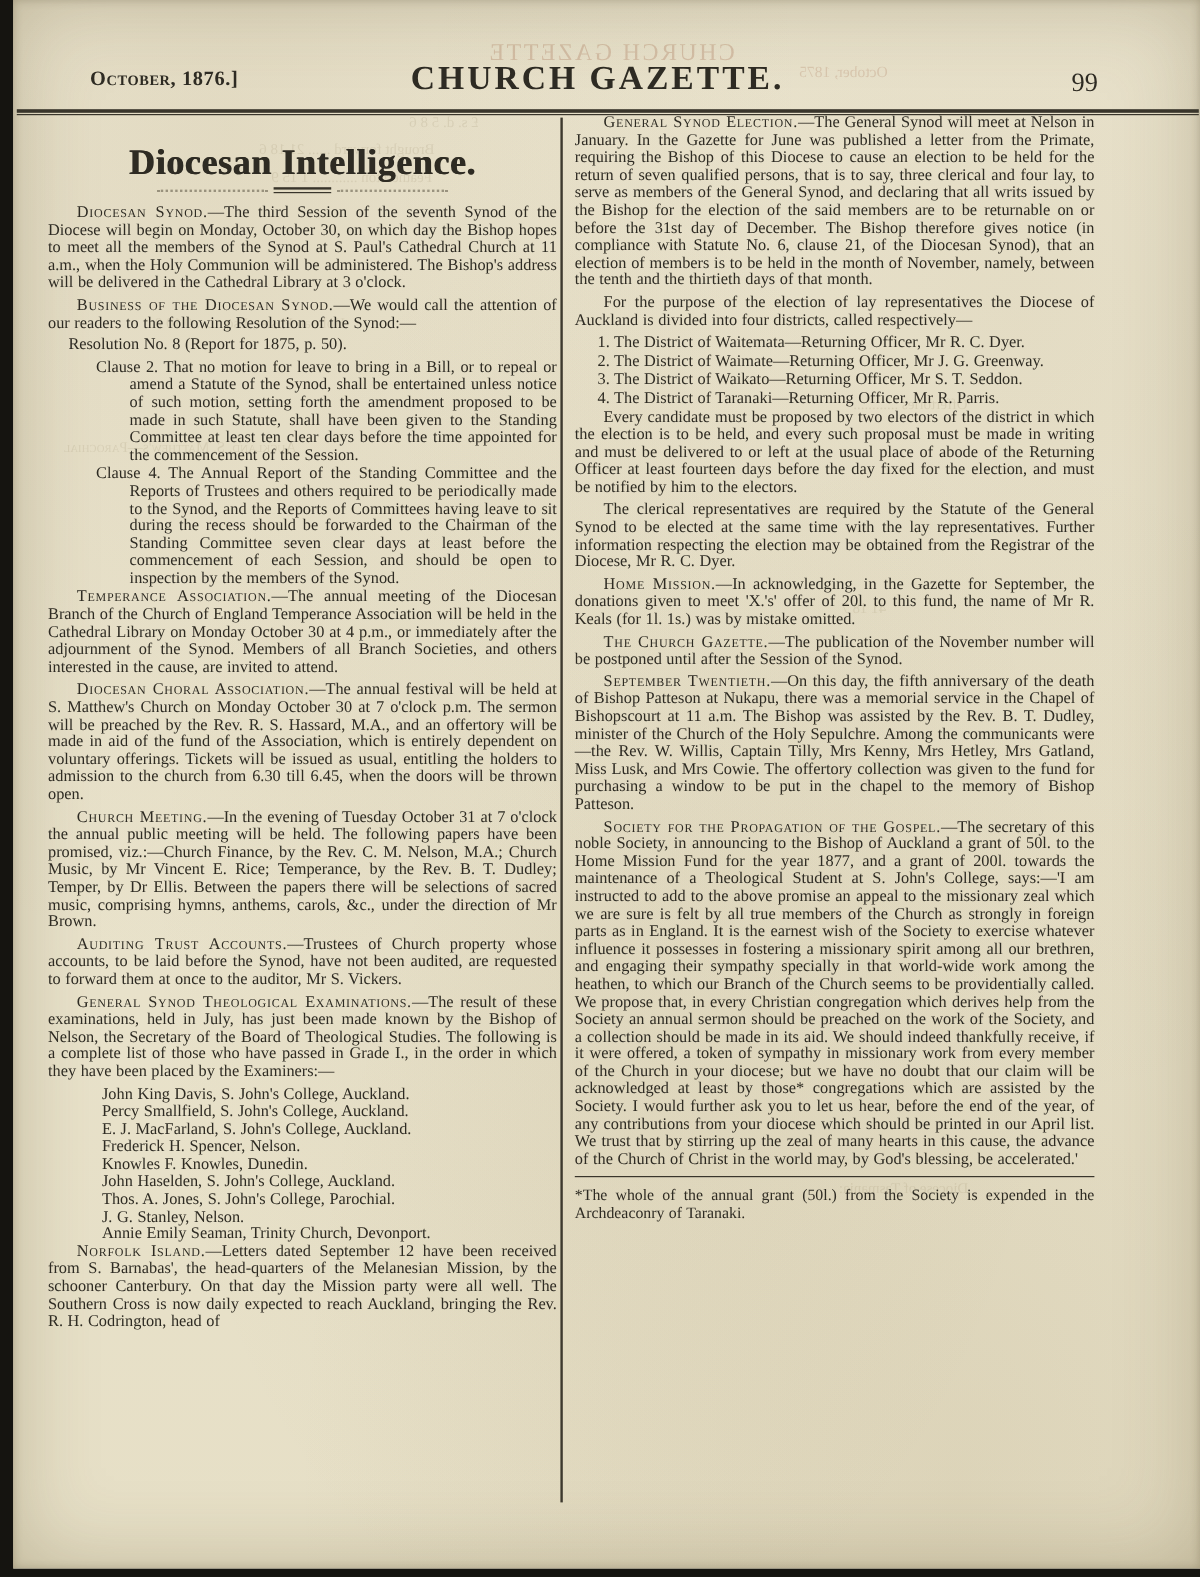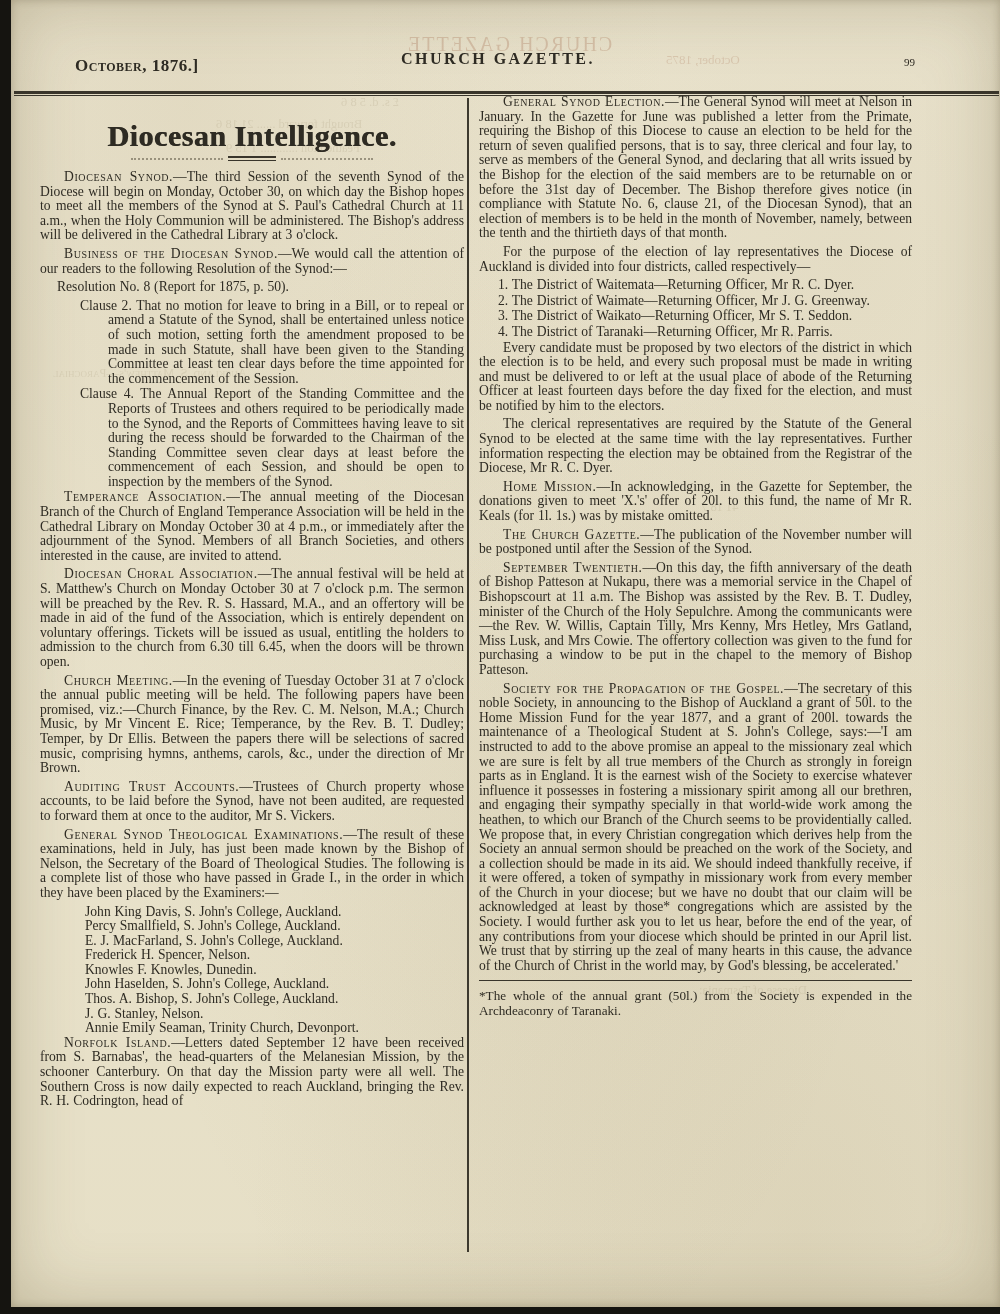--- a/index.html
+++ b/index.html
@@ -11,23 +11,23 @@
            radial-gradient(ellipse at 18% 8%, rgba(142,118,68,.10), transparent 42%),
            radial-gradient(ellipse at 85% 20%, rgba(142,118,68,.08), transparent 45%),
            radial-gradient(ellipse at 50% 60%, rgba(120,100,55,.06), transparent 55%),
            radial-gradient(ellipse at 80% 95%, rgba(130,108,60,.10), transparent 50%),
            linear-gradient(#ece6d1,#e6dfc6);
          box-shadow:inset 0 0 70px rgba(95,78,40,.28), inset 0 0 8px rgba(60,48,25,.25);}
   
   .header-row{position:absolute;top:50px;left:40px;right:55px;height:34px;}
   .header-date{position:absolute;left:24px;top:6px;font-size:17px;font-variant:small-caps;
                letter-spacing:.5px;font-weight:bold;}
-  .header-title{position:absolute;left:0;right:0;top:0;text-align:center;font-size:16px;
+  .header-title{position:absolute;left:0;right:0;top:0;text-align:center;font-size:28px;
                 font-weight:bold;letter-spacing:2.5px;}
-  .header-page{position:absolute;right:30px;top:6px;font-size:11px;}
+  .header-page{position:absolute;right:30px;top:6px;font-size:22px;}
   .rule-double{position:absolute;top:91px;left:3px;width:985px;border-top:3px solid #39352b;}
   .rule-double:after{content:"";display:block;margin-top:1px;border-top:1px solid #39352b;}
   
   .col-left{position:absolute;left:29px;top:98px;width:424px;}
   .col-right{position:absolute;left:468px;top:95px;width:433px;}
   .divider{position:absolute;left:456px;top:98px;width:2px;height:1154px;background:#3d392e;}
   
   .masthead{text-align:center;font-size:30px;font-weight:bold;letter-spacing:.5px;
             margin:21px 0 2px;text-shadow:.6px 0 0 currentColor;}
   .ornament{display:flex;align-items:center;justify-content:center;margin:3px auto 9px;}
@@ -105,21 +105,21 @@
           <p class="blk para"><span class="sc">Diocesan Choral Association.</span><span>—The annual festival will be held at S. Matthew's Church on Monday October 30 at 7 o'clock p.m.  The sermon will be preached by the Rev. R. S. Hassard, M.A., and an offertory will be made in aid of the fund of the Association, which is entirely dependent on voluntary offerings. Tickets will be issued as usual, entitling the holders to admission to the church from 6.30 till 6.45, when the doors will be thrown open.</span></p>
           <p class="blk para"><span class="sc">Church Meeting.</span><span>—In the evening of Tuesday October 31 at 7 o'clock the annual public meeting will be held.  The following papers have been promised, viz.:—Church Finance, by the Rev. C. M. Nelson, M.A.; Church Music, by Mr Vincent E. Rice; Temperance, by the Rev. B. T. Dudley; Temper, by Dr Ellis. Between the papers there will be selections of sacred music, comprising hymns, anthems, carols, &amp;c., under the direction of Mr Brown.</span></p>
           <p class="blk para"><span class="sc">Auditing Trust Accounts.</span><span>—Trustees of Church property whose accounts, to be laid before the Synod, have not been audited, are requested to forward them at once to the auditor, Mr S. Vickers.</span></p>
           <p class="blk para"><span class="sc">General Synod Theological Examinations.</span><span>—The result of these examinations, held in July, has just been made known by the Bishop of Nelson, the Secretary of the Board of Theological Studies.  The following is a complete list of those who have passed in Grade I., in the order in which they have been placed by the Examiners:—</span></p>
           <p class="blk name"><span>John King Davis, S. John's College, Auckland.</span></p>
           <p class="blk name"><span>Percy Smallfield, S. John's College, Auckland.</span></p>
           <p class="blk name"><span>E. J. MacFarland, S. John's College, Auckland.</span></p>
           <p class="blk name"><span>Frederick H. Spencer, Nelson.</span></p>
           <p class="blk name"><span>Knowles F. Knowles, Dunedin.</span></p>
           <p class="blk name"><span>John Haselden, S. John's College, Auckland.</span></p>
-          <p class="blk name"><span>Thos. A. Bishop, S. John's College, Auckland.</span></p>
+          <p class="blk name"><span>Thos. A. Jones, S. John's College, Parochial.</span></p>
           <p class="blk name"><span>J. G. Stanley, Nelson.</span></p>
           <p class="blk name"><span>Annie Emily Seaman, Trinity Church, Devonport.</span></p>
           <p class="blk para"><span class="sc">Norfolk Island.</span><span>—Letters dated September 12 have been received from </span><span class="it">S. Barnabas'</span><span>, the head-quarters of the Melanesian Mission, by the schooner </span><span class="it">Canterbury</span><span>.  On that day the Mission party were all well.  The </span><span class="it">Southern Cross</span><span> is now daily expected to reach Auckland, bringing the Rev. R. H. Codrington, head of</span></p>
         </div>
     </div>
 
     <div class="col-right">
       <div>
           <p class="blk para"><span class="sc">General Synod Election.</span><span>—The General Synod will meet at Nelson in January.  In the </span><span class="it">Gazette</span><span> for June was published a letter from the Primate, requiring the Bishop of this Diocese to cause an election to be held for the return of seven qualified persons, that is to say, three clerical and four lay, to serve as members of the General Synod, and declaring that all writs issued by the Bishop for the election of the said members are to be returnable on or before the 31st day of December.  The Bishop therefore gives notice (in compliance with Statute No. 6, clause 21, of the Diocesan Synod), that an election of members is to be held in the month of November, namely, between the tenth and the thirtieth days of that month.</span></p>
           <p class="blk para"><span>For the purpose of the election of lay representatives the Diocese of Auckland is divided into four districts, called respectively—</span></p>

